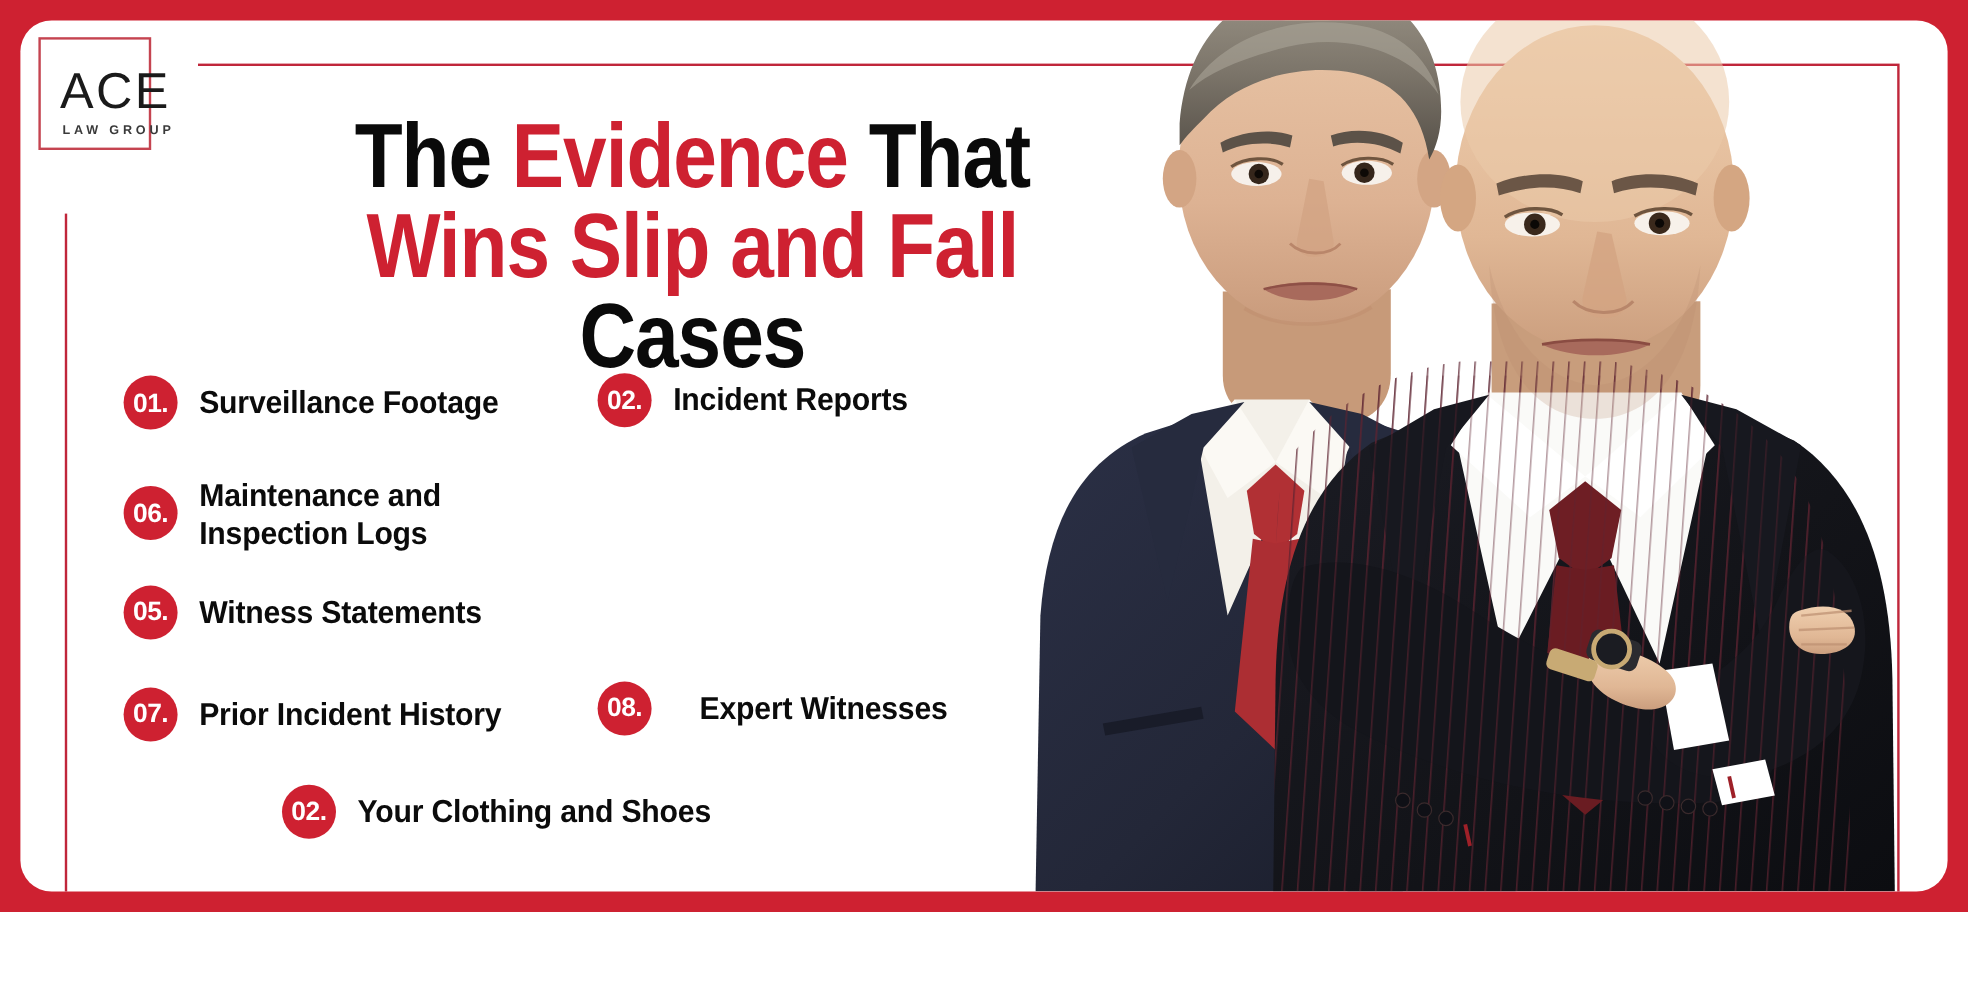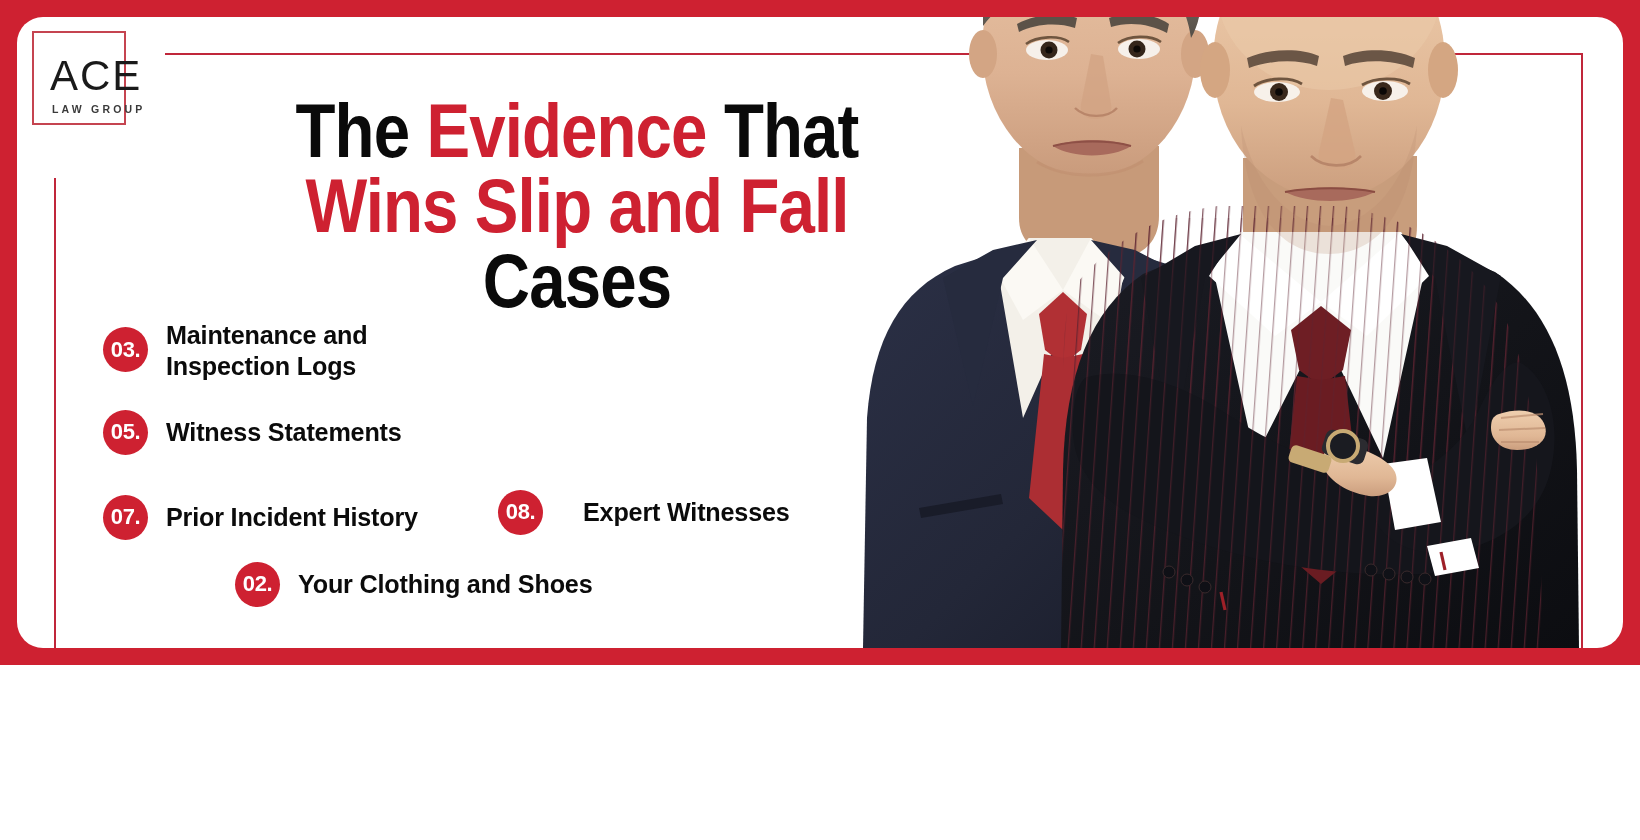--- a/index.html
+++ b/index.html
@@ -9,21 +9,21 @@
     width: 1640px;
     height: 840px;
     overflow: hidden;
     font-family: "Liberation Sans", sans-serif;
   }
 
   
   #poster {
     position: relative;
     width: 1640px;
-    height: 665px;
+    height: 760px;
     background: #CE2131;
     overflow: hidden;
   }
 
   #card {
     position: absolute;
     left: 17px;
     top: 17px;
     right: 17px;
     bottom: 17px;
@@ -155,21 +155,21 @@
     padding-top: 7px;
     white-space: pre-line;
     transform: scaleX(0.95);
     transform-origin: left top;
   }
 
   
   .row.r1 { margin-bottom: 33px; }
   .row.r2 { margin-bottom: 27px; }
   .row.r3 { margin-bottom: 40px; gap: 39px; }
-  .row.r4 { margin-bottom: 22px; }
+  .row.r4 { margin-bottom: 36px; }
 
   .row.r1 .col:nth-child(2) .item,
   .row.r3 .col:nth-child(2) .item { margin-top: -2px; }
   .row.r2 .col:nth-child(2) .item { margin-top: 0px; }
   .row.r4 .col:nth-child(2) .item { margin-top: -5px; gap: 40px; }
 
   .row.r2 .col:nth-child(1) .badge,
   .row.r2 .col:nth-child(2) .badge { margin-top: 14px; }
 
   .row.single { justify-content: flex-start; padding-left: 132px; }
@@ -197,25 +197,39 @@
     <div id="logo">
       <div id="logo-box"></div>
       <div id="logo-ace">ACE</div>
       <div id="logo-sub">LAW GROUP</div>
     </div>
 
     <h1 id="headline"><span>The </span><span class="red">Evidence </span><span>That </span><span class="red">Wins Slip and</span> <span class="red">Fall </span><span>Cases</span></h1>
 
     <div id="list">
 
+      <div class="row r1">
+        <div class="col">
+          <div class="item">
+            <div class="badge">01.</div>
+            <div class="label">Surveillance Footage</div>
+          </div>
+        </div>
+        <div class="col">
+          <div class="item">
+            <div class="badge">02.</div>
+            <div class="label">Incident Reports</div>
+          </div>
+        </div>
+      </div>
 
       <div class="row r2">
         <div class="col">
           <div class="item">
-            <div class="badge">03.</div>
+            <div class="badge">06.</div>
             <div class="label">Maintenance and
 Inspection Logs</div>
           </div>
         </div>
       </div>
 
       <div class="row r3">
         <div class="col">
           <div class="item">
             <div class="badge">05.</div>

